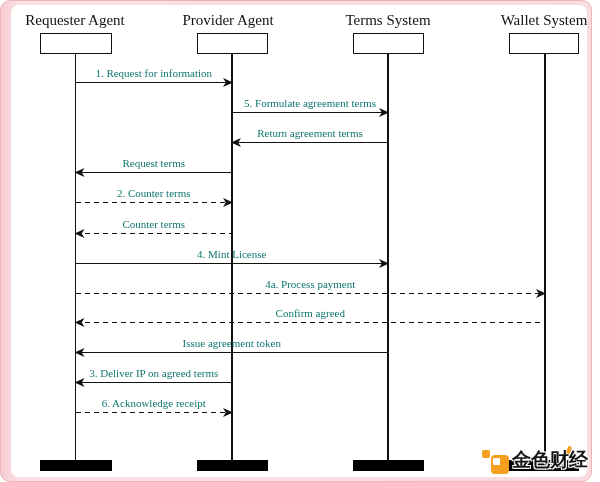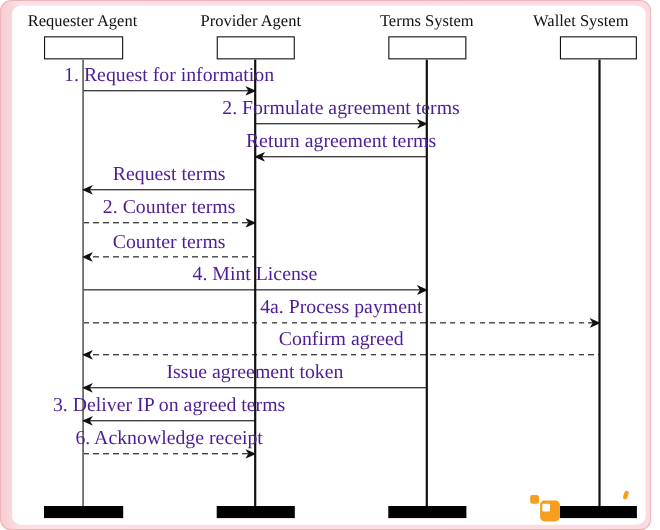--- a/index.html
+++ b/index.html
@@ -33,21 +33,21 @@
     position:absolute;top:460px;height:11px;background:#000;z-index:2;
   }
   
   .msg{position:absolute;height:0;z-index:4;}
   .msg .line{position:absolute;left:0;right:0;top:0;height:1.2px;background:#111;}
   .msg.dashed .line{
     background:repeating-linear-gradient(to right,#111 0 5px,transparent 5px 9px);
   }
   .msg .label{
     position:absolute;left:50%;transform:translateX(-50%);bottom:3px;
-    white-space:nowrap;font-size:18px;color:#4c1d95;
+    white-space:nowrap;font-size:11px;color:#0f766e;
   }
   .head{position:absolute;width:10px;height:9px;background:#111;top:-3.9px;}
   .head.right{right:-1px;clip-path:polygon(0 0,100% 50%,0 100%,28% 50%);}
   .head.left{left:-1px;clip-path:polygon(100% 0,0 50%,100% 100%,72% 50%);}
   
   .watermark{position:absolute;left:482px;top:445px;width:112px;height:31px;z-index:6;}
   .wm-logo{position:absolute;left:0;top:3px;width:27px;height:26px;}
   .wm-logo .sq-small{
     position:absolute;left:0;top:2px;width:8px;height:8px;
     background:#f59e1f;border-radius:2px;
@@ -93,34 +93,34 @@
   </div>
 
   <div>
     <div class="actor-label" style="left:388px">Terms System</div>
     <div class="actor-box" style="left:352.5px;width:71px"></div>
     <div class="lifeline" style="left:387.4px"></div>
     <div class="endbar" style="left:352.5px;width:71px"></div>
   </div>
 
   <div>
-    <div class="actor-label" style="left:528px">Wallet System</div>
+    <div class="actor-label" style="left:544px">Wallet System</div>
     <div class="actor-box" style="left:509px;width:70px"></div>
     <div class="lifeline" style="left:544.4px"></div>
     <div class="endbar" style="left:509px;width:70px"></div>
   </div>
 
   <div class="msg solid" style="top:82px;left:75.5px;width:156.5px">
     <div class="label">1. Request for information</div>
     <div class="line"></div>
     <div class="head right"></div>
   </div>
 
   <div class="msg solid" style="top:112px;left:232px;width:156px">
-    <div class="label">2. Formulate agreement terms</div>
+    <div class="label">5. Formulate agreement terms</div>
     <div class="line"></div>
     <div class="head right"></div>
   </div>
 
   <div class="msg solid" style="top:142px;left:232px;width:156px">
     <div class="label">Return agreement terms</div>
     <div class="line"></div>
     <div class="head left"></div>
   </div>
 
@@ -177,15 +177,16 @@
     <div class="line"></div>
     <div class="head right"></div>
   </div>
 
   <div class="watermark">
     <div class="wm-logo">
       <div class="sq-small"></div>
       <div class="sq-big"></div>
       <div class="sq-notch"></div>
     </div>
+    <div class="wm-text">金色财经</div>
     <div class="wm-accent"></div>
   </div>
 </div>
 
 </body></html>

